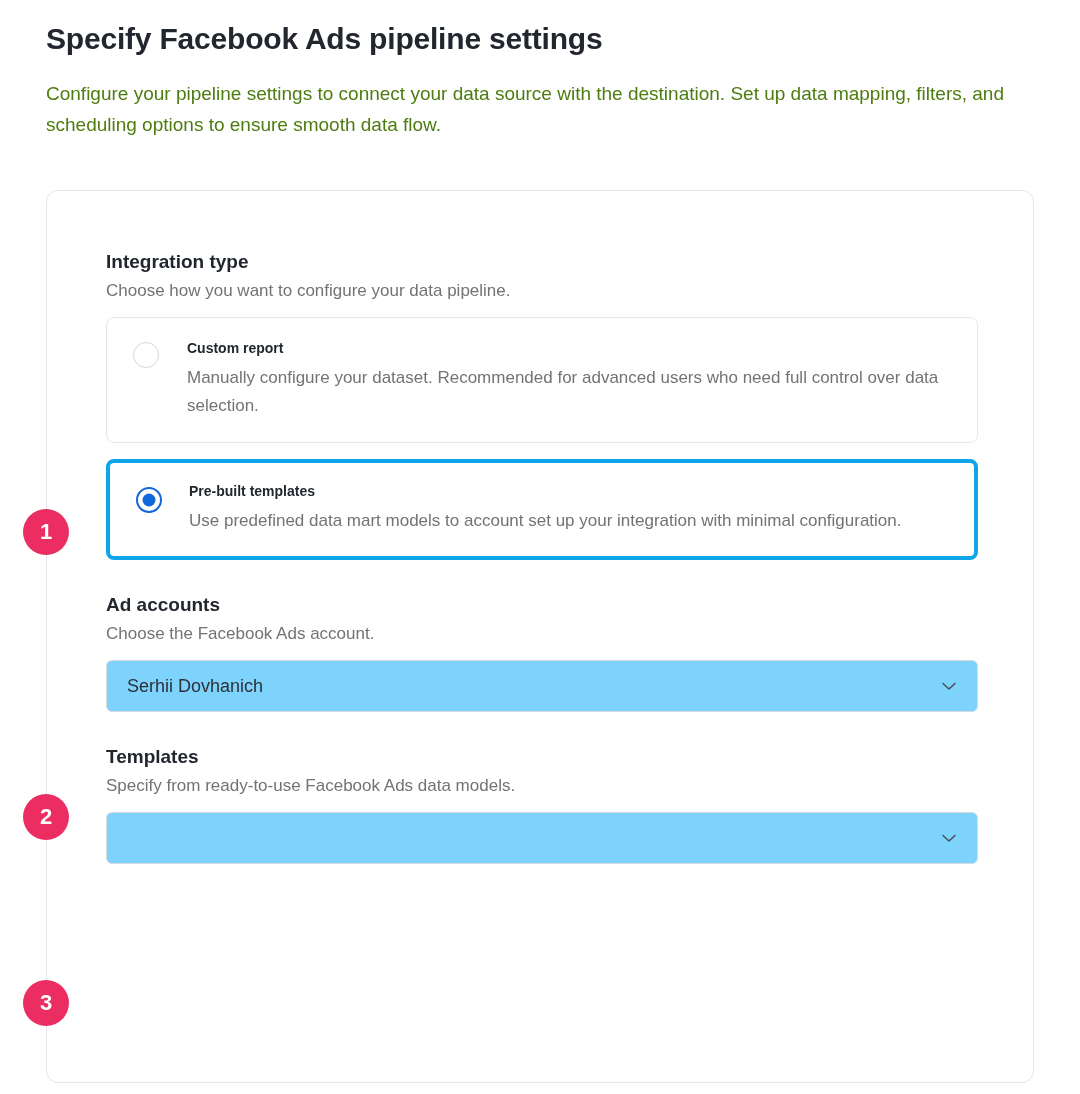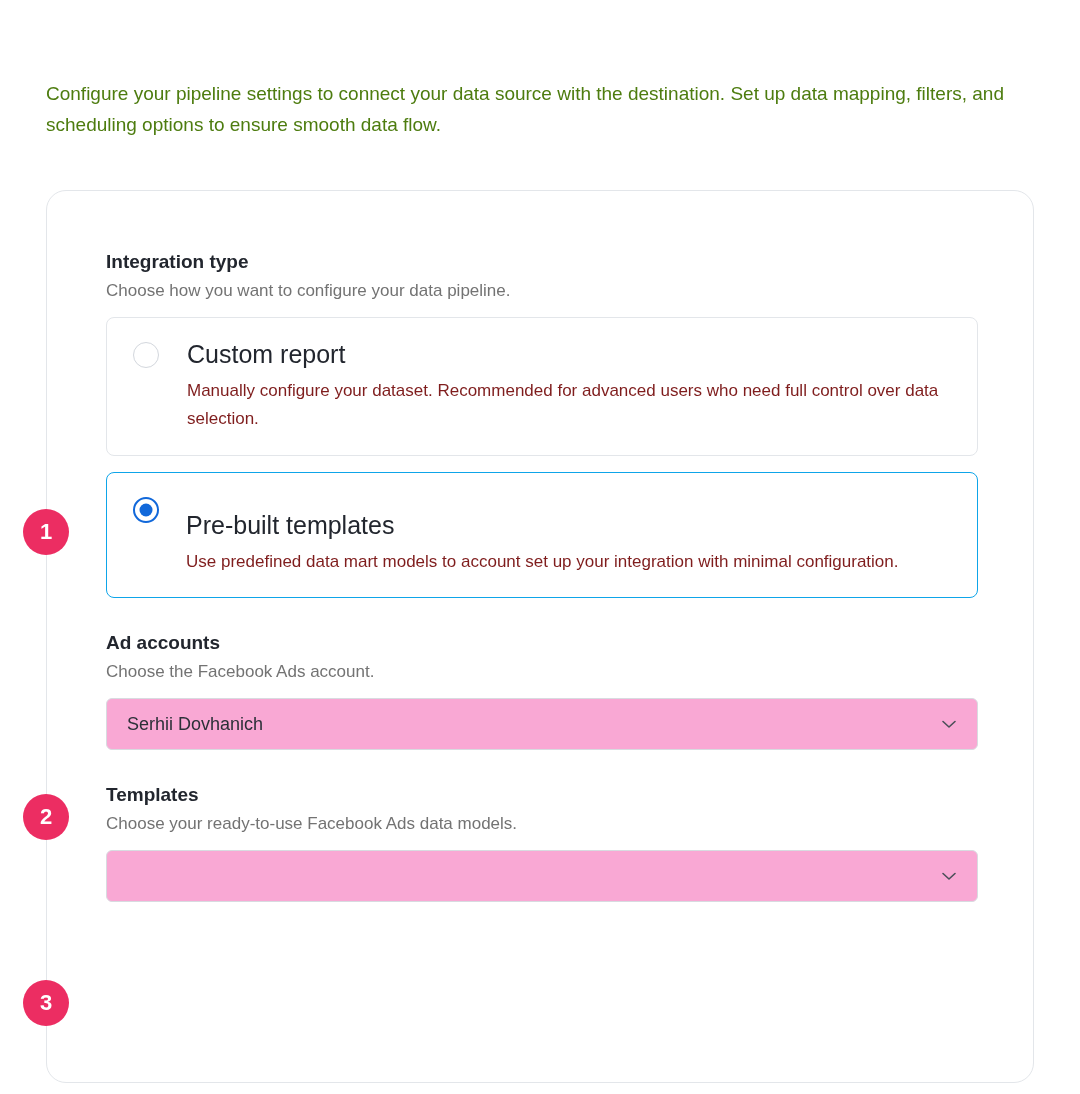--- a/index.html
+++ b/index.html
@@ -44,21 +44,21 @@
     color: #4d7c0f;
   }
 
   .card {
     position: absolute;
     left: 46px;
     top: 190px;
     width: 988px;
     height: 893px;
     border: 1px solid #e3e6ea;
-    border-radius: 20px;
+    border-radius: 12px;
     background: #fff;
   }
 
   .inner {
     position: absolute;
     left: 59px;
     top: 60px;
     width: 872px;
   }
 
@@ -76,22 +76,22 @@
 
   .radio-card {
     position: relative;
     border: 1px solid #e3e6ea;
     border-radius: 8px;
     padding: 22px 24px 22px 80px;
     margin-bottom: 16px;
     background: #fff;
   }
   .radio-card.selected {
-    border: 1px solid #0ea5e9;
-    padding: 38px 23px 21px 79px;
+    border: 4px solid #0ea5e9;
+    padding: 20px 23px 21px 79px;
   }
 
   .radio-outer {
     position: absolute;
     left: 26px;
     top: 24px;
     width: 26px;
     height: 26px;
     border-radius: 50%;
     border: 1.5px solid #d3d7dd;
@@ -105,42 +105,42 @@
     left: 50%;
     top: 50%;
     transform: translate(-50%, -50%);
     width: 13px;
     height: 13px;
     border-radius: 50%;
     background: #1168da;
   }
 
   .radio-label {
-    font-size: 25px;
-    font-weight: normal;
+    font-size: 14px;
+    font-weight: bold;
     color: #22262e;
     display: block;
     margin-bottom: 8px;
   }
   .radio-desc {
     font-size: 17px;
     line-height: 28px;
-    color: #7f1d1d;
+    color: #737373;
     display: block;
   }
 
   .field-block { margin-top: 34px; }
 
   .select {
     position: relative;
     width: 872px;
     height: 52px;
     border: 1px solid #d8dbe0;
     border-radius: 6px;
-    background: #f9a8d4;
+    background: #7dd3fc;
     display: flex;
     align-items: center;
     padding: 0 20px;
     font-size: 18px;
     color: #2c3038;
   }
   .select .chevron {
     position: absolute;
     right: 18px;
     top: 50%;
@@ -166,20 +166,21 @@
   }
   .marker-1 { left: 23px; top: 509px; }
   .marker-2 { left: 23px; top: 794px; }
   .marker-3 { left: 23px; top: 980px; }
 </style>
 </head>
 <body>
 
 <div class="page">
 
+  <div class="page-title">Specify Facebook Ads pipeline settings</div>
   <div class="page-subtitle">Configure your pipeline settings to connect your data source with the destination. Set up data mapping, filters, and scheduling options to ensure smooth data flow.</div>
 
   <div class="card">
     <div class="inner">
 
       <div class="section-title">Integration type</div>
       <div class="section-desc">Choose how you want to configure your data pipeline.</div>
 
       <div class="radio-card">
         <span class="radio-outer"></span>
@@ -203,21 +204,21 @@
           <span class="chevron">
             <svg width="20" height="20" viewBox="0 0 20 20" fill="none">
               <path d="M4 7.5 L10 13 L16 7.5" stroke="#4a4f58" stroke-width="1.6" fill="none" stroke-linecap="round" stroke-linejoin="round"></path>
             </svg>
           </span>
         </div>
       </div>
 
       <div class="field-block">
         <div class="section-title">Templates</div>
-        <div class="section-desc">Choose your ready-to-use Facebook Ads data models.</div>
+        <div class="section-desc">Specify from ready-to-use Facebook Ads data models.</div>
         <div class="select">
           <span class="chevron">
             <svg width="20" height="20" viewBox="0 0 20 20" fill="none">
               <path d="M4 7.5 L10 13 L16 7.5" stroke="#4a4f58" stroke-width="1.6" fill="none" stroke-linecap="round" stroke-linejoin="round"></path>
             </svg>
           </span>
         </div>
       </div>
 
     </div>

